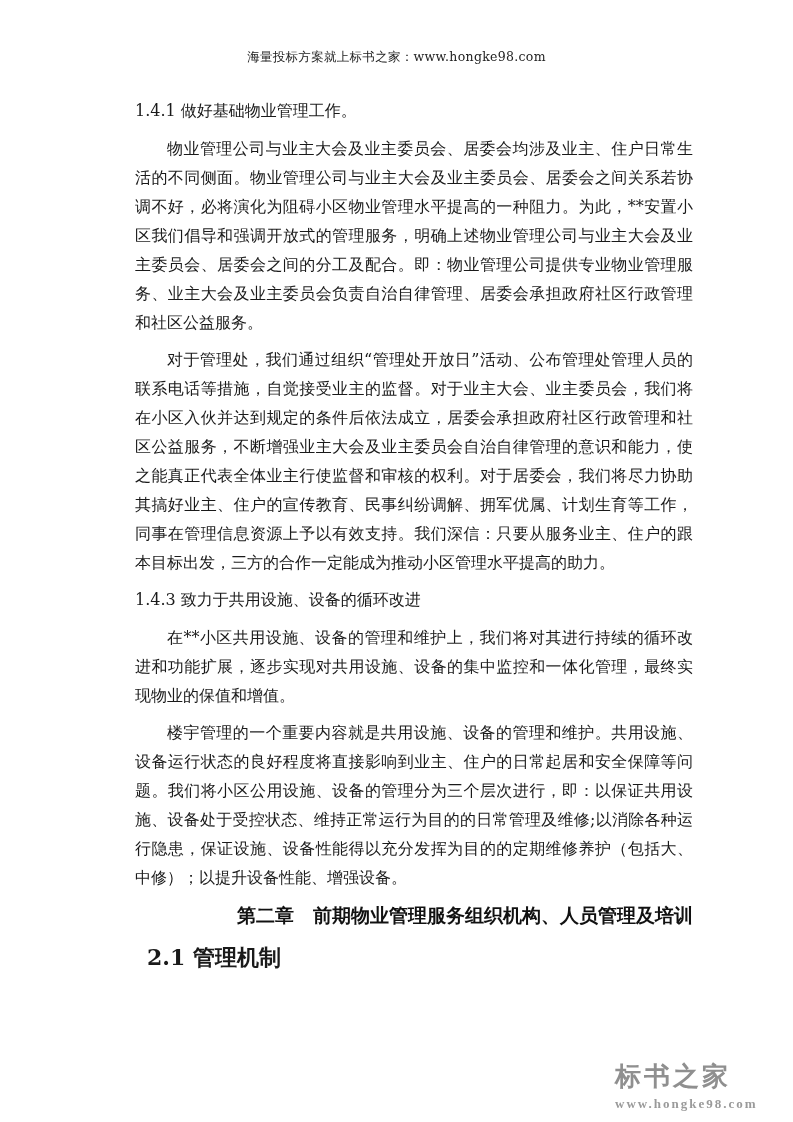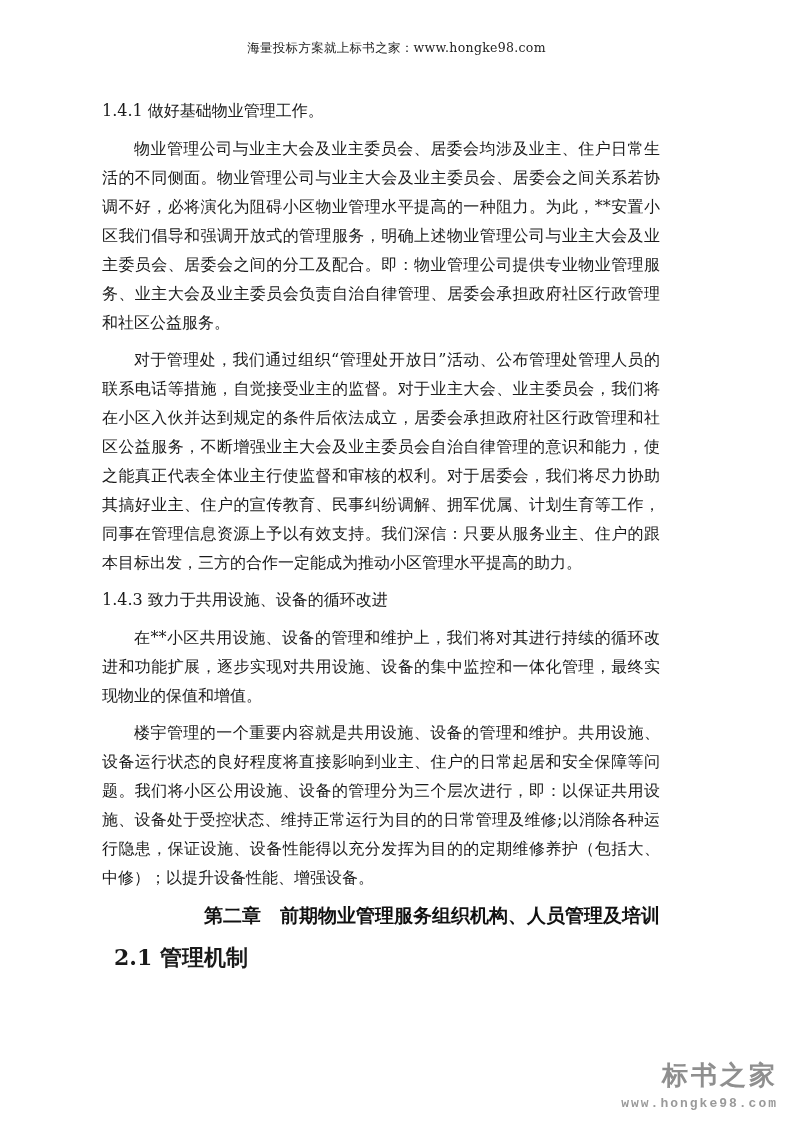--- a/index.html
+++ b/index.html
@@ -7,32 +7,32 @@
     position: relative;
     width: 793px;
     height: 1122px;
     background: #ffffff;
     overflow: hidden;
     font-family: "DejaVu Serif", "Liberation Serif", serif;
     color: #1a1a1a;
   }
   .doc-header {
     position: absolute;
-    top: 40px;
+    top: 49px;
     left: 0;
     width: 100%;
     text-align: center;
     font-size: 12.5px;
     letter-spacing: 0.3px;
     color: #222222;
   }
   .content {
     position: absolute;
     top: 96px;
-    left: 102px;
+    left: 135px;
     width: 558px;
   }
   .h-num {
     font-size: 16px;
     font-weight: normal;
     line-height: 29px;
     margin: 0 0 9px 0;
   }
   .para {
     font-size: 16px;
@@ -50,25 +50,25 @@
     color: #111111;
   }
   .section {
     font-size: 22px;
     font-weight: bold;
     line-height: 29px;
     margin: 12px;
   }
   .watermark {
     position: absolute;
-    right: 15px;
+    right: 8px;
     bottom: 12px;
     width: 170px;
-    text-align: right;
-    font-family: Liberation Mono, monospace;
+    text-align: left;
+    font-family: Liberation Serif, serif;
     line-height: 1;
   }
   .wm-logo {
     font-size: 26px;
     font-weight: bold;
     letter-spacing: 3px;
     color: #8f8f8f;
   }
   .wm-url {
     margin-top: 7px;

